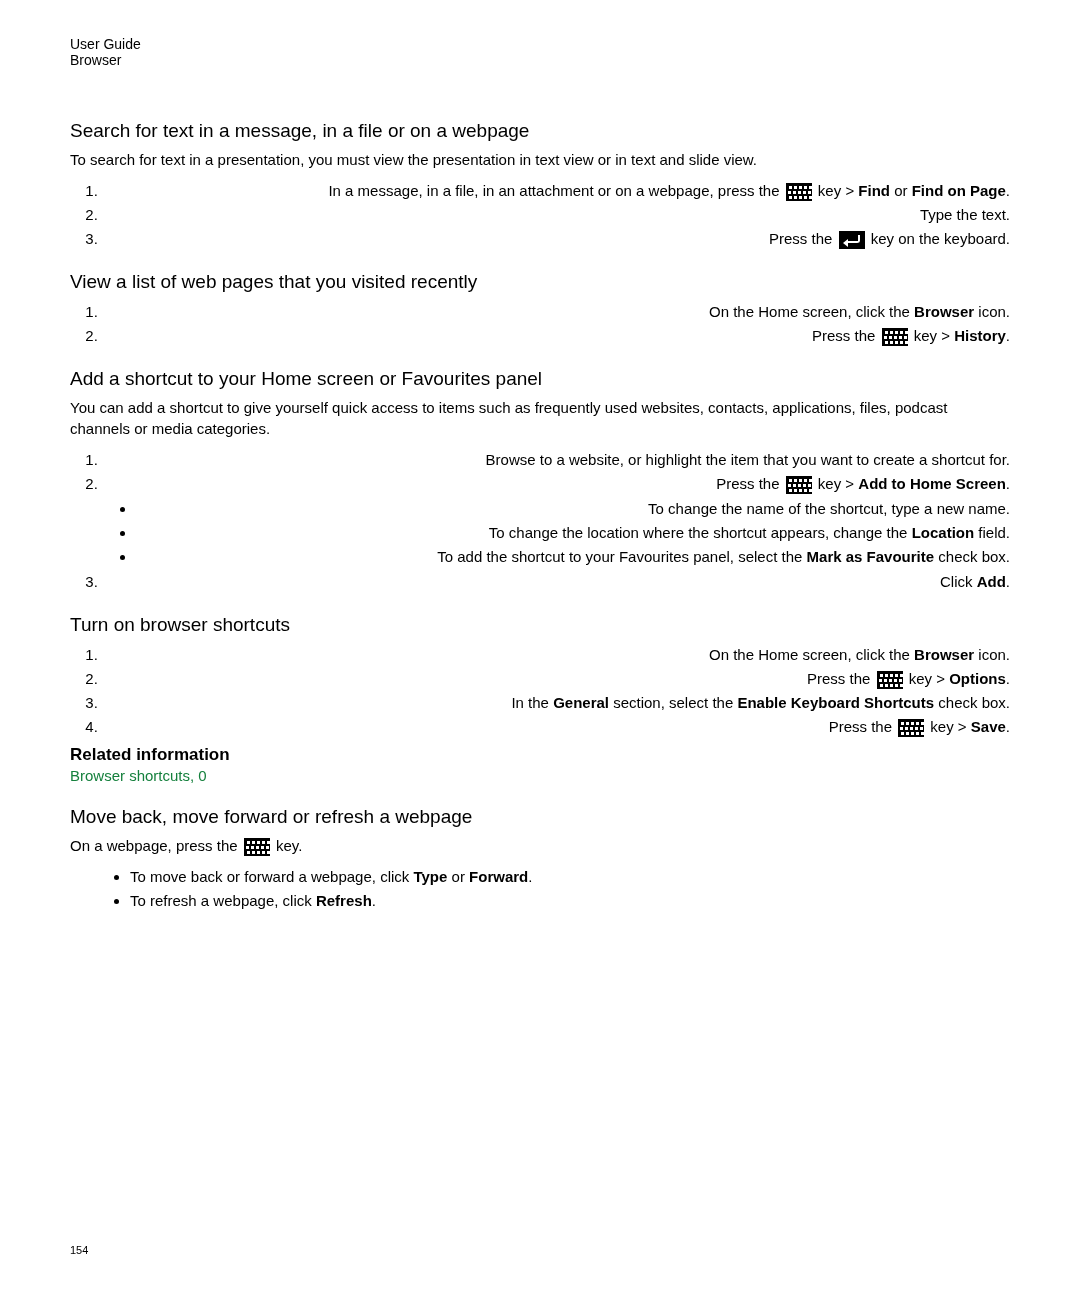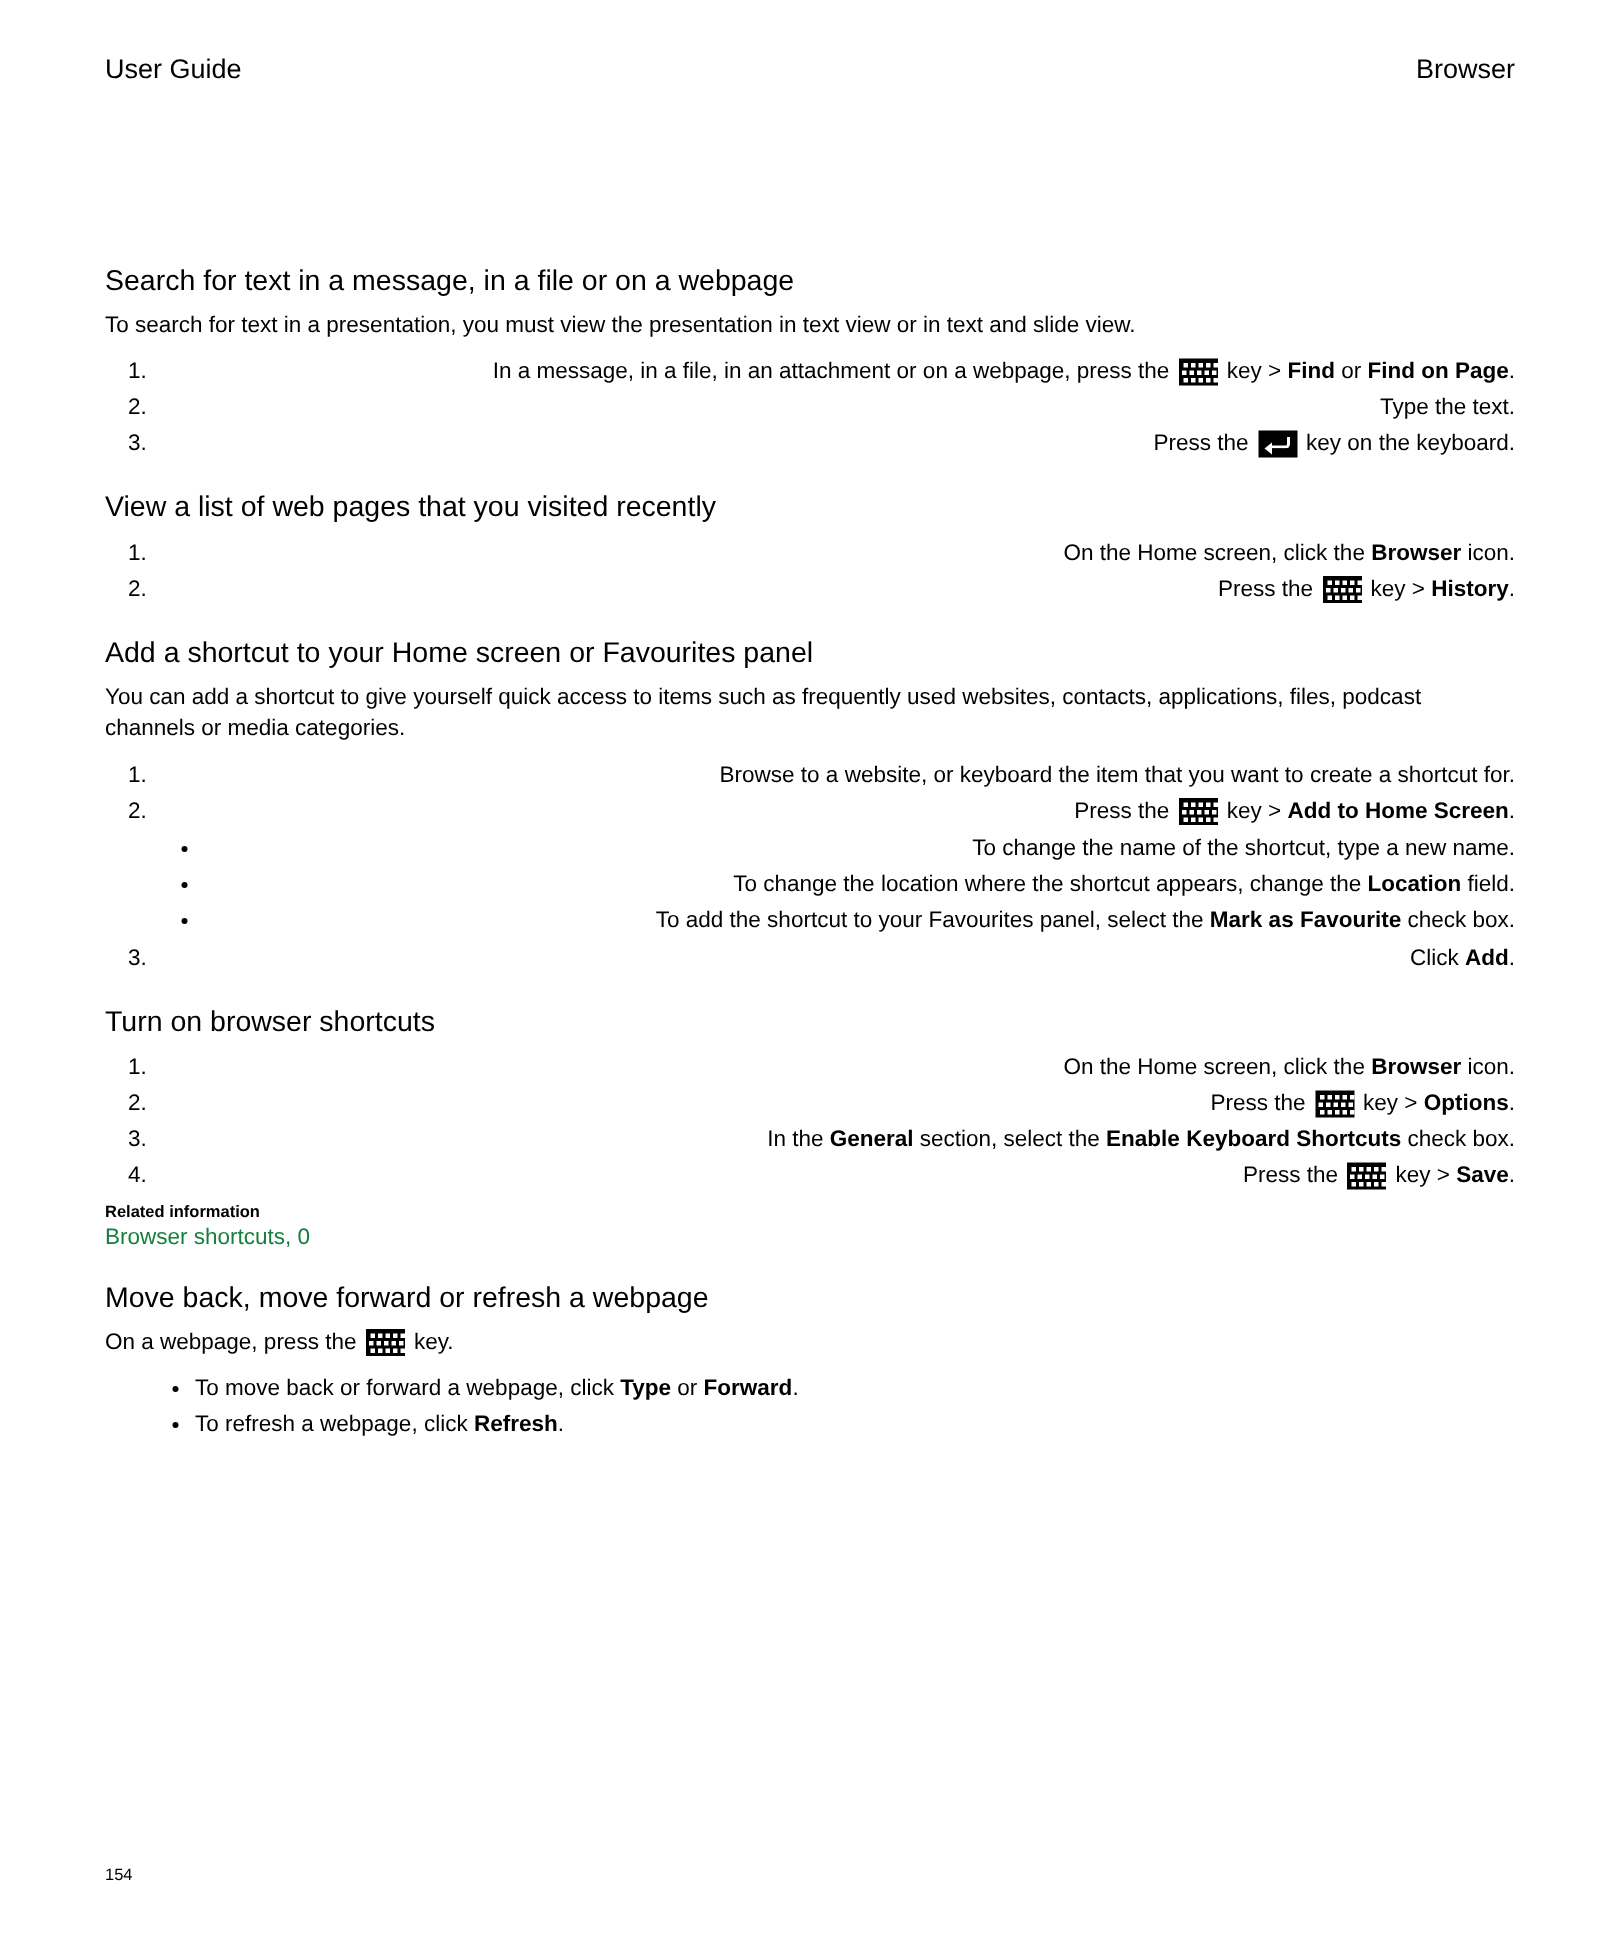--- a/index.html
+++ b/index.html
@@ -13,22 +13,23 @@
   .page {
     width: 1080px;
     height: 1296px;
     box-sizing: border-box;
     padding: 36px 70px 40px 70px;
     position: relative;
   }
   .header {
     display: flex;
     justify-content: space-between;
-    font-size: 18px;
-    margin-bottom: 120px;
+    font-size: 14px;
+    margin-bottom: 52px;
+    flex-direction: column;
   }
   h2.section {
     font-size: 19px;
     font-weight: normal;
     margin: 22px 0 8px 0;
   }
   p {
     margin: 6px 0 10px 0;
     line-height: 1.35;
   }
@@ -89,21 +90,21 @@
     left: 4px;
     top: 8px;
     width: 0; height: 0;
     border-top: 4px solid transparent;
     border-bottom: 4px solid transparent;
     border-right: 5px solid #fff;
   }
   .bold { font-weight: bold; }
   .related-header {
     font-weight: bold;
-    font-size: 11px;
+    font-size: 17px;
   }
   .link {
     color: #15803d;
     font-size: 15px;
     margin-top: 2px;
   }
   .page-number {
     position: absolute;
     bottom: 40px;
     left: 70px;
@@ -138,21 +139,21 @@
       <span>On the Home screen, click the </span><span class="bold">Browser</span><span> icon.</span>
     </li>
     <li>
       <span>Press the </span><span class="icon menu"></span><span> key &gt; </span><span class="bold">History</span><span>.</span>
     </li>
   </ol>
 
   <h2 class="section">Add a shortcut to your Home screen or Favourites panel</h2>
   <p>You can add a shortcut to give yourself quick access to items such as frequently used websites, contacts, applications, files, podcast channels or media categories.</p>
   <ol>
-    <li>Browse to a website, or keyboard the item that you want to create a shortcut for.</li>
+    <li>Browse to a website, or highlight the item that you want to create a shortcut for.</li>
     <li>
       <span>Press the </span><span class="icon menu"></span><span> key &gt; </span><span class="bold">Add to Home Screen</span><span>.</span>
       <ul>
         <li>To change the name of the shortcut, type a new name.</li>
         <li>
           <span>To change the location where the shortcut appears, change the </span><span class="bold">Location</span><span> field.</span>
         </li>
         <li>
           <span>To add the shortcut to your Favourites panel, select the </span><span class="bold">Mark as Favourite</span><span> check box.</span>
         </li>

